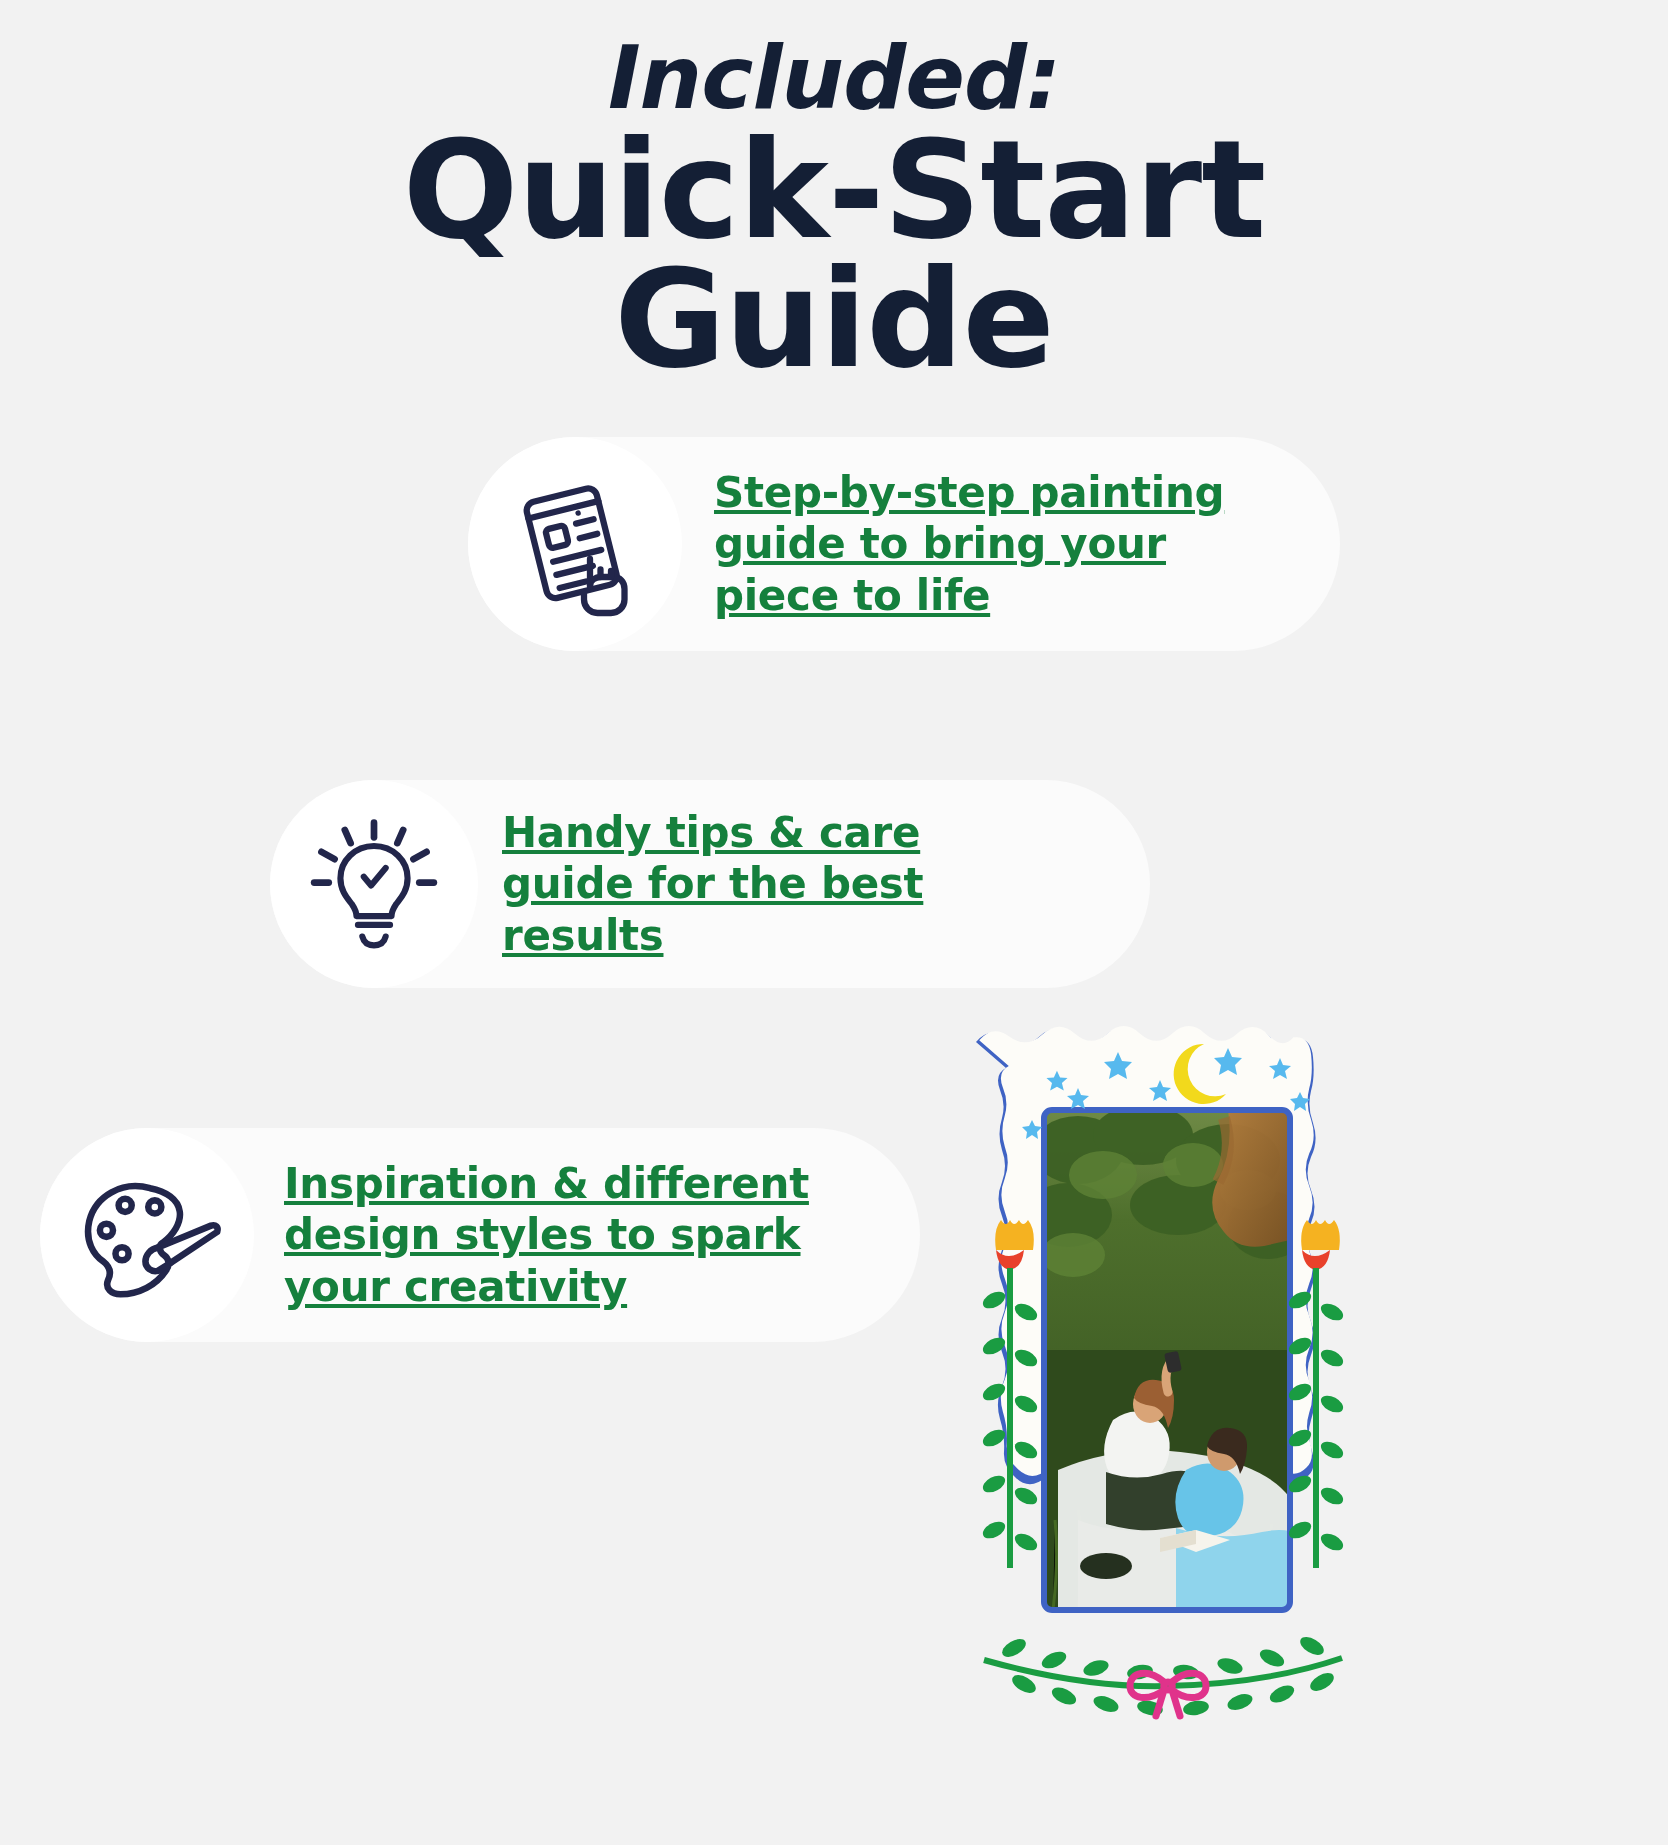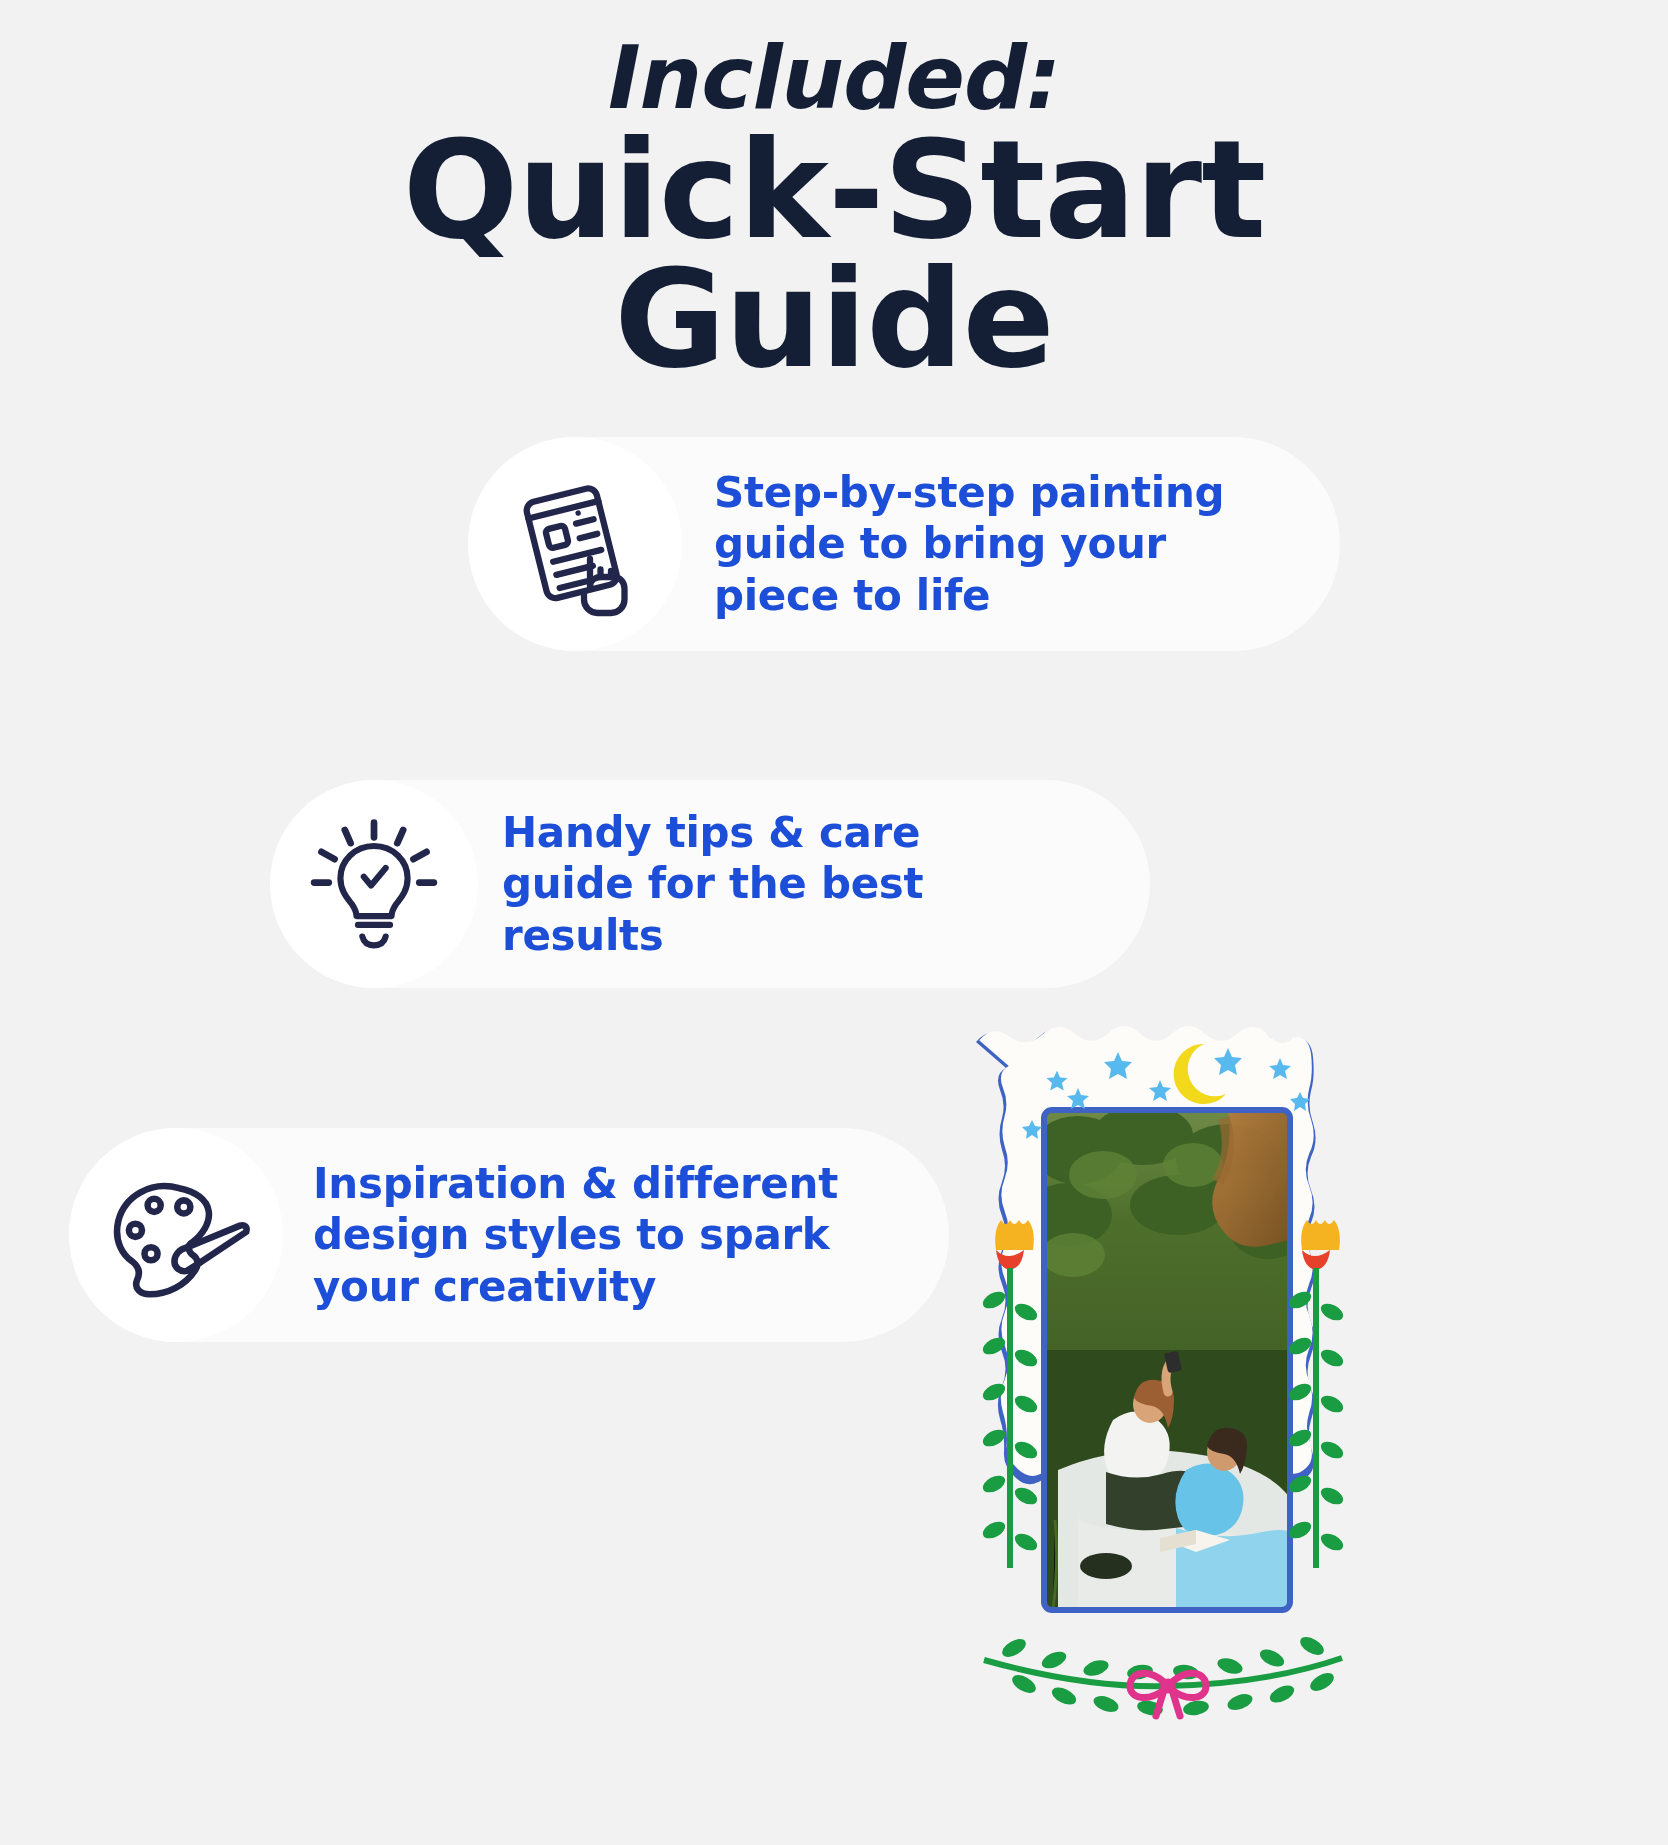--- a/index.html
+++ b/index.html
@@ -32,40 +32,41 @@
   }
   .bubble{
     position:relative;z-index:2;
     background:#ffffff;border-radius:50%;
     display:flex;align-items:center;justify-content:center;
     flex:none;
   }
   .bubble svg{display:block;}
   .ctext{
     position:relative;z-index:1;
-    color:#1d4ed8;font-weight:700;
+    color:#15803d;font-weight:700;
     font-family:"DejaVu Sans", sans-serif;
     line-height:1.22;letter-spacing:-0.3px;
     white-space:pre-line;
+    text-decoration:underline;
   }
 
   
   #card1{left:468px;top:437px;width:872px;height:214px;}
   #card1 .pill{width:872px;}
   #card1 .bubble{width:214px;height:214px;}
   #card1 .ctext{font-size:42px;margin-left:32px;}
 
   
   #card2{left:270px;top:780px;width:880px;height:208px;}
   #card2 .pill{width:880px;}
   #card2 .bubble{width:208px;height:208px;}
   #card2 .ctext{font-size:42px;margin-left:24px;}
 
   
-  #card3{left:69px;top:1128px;width:880px;height:214px;}
+  #card3{left:40px;top:1128px;width:880px;height:214px;}
   #card3 .pill{width:880px;}
   #card3 .bubble{width:214px;height:214px;}
   #card3 .ctext{font-size:42px;margin-left:30px;}
 
   
   #frame-wrap{
     position:absolute;left:928px;top:1000px;
     width:470px;height:845px;
   }
   #frame-wrap svg{display:block;width:470px;height:845px;}

